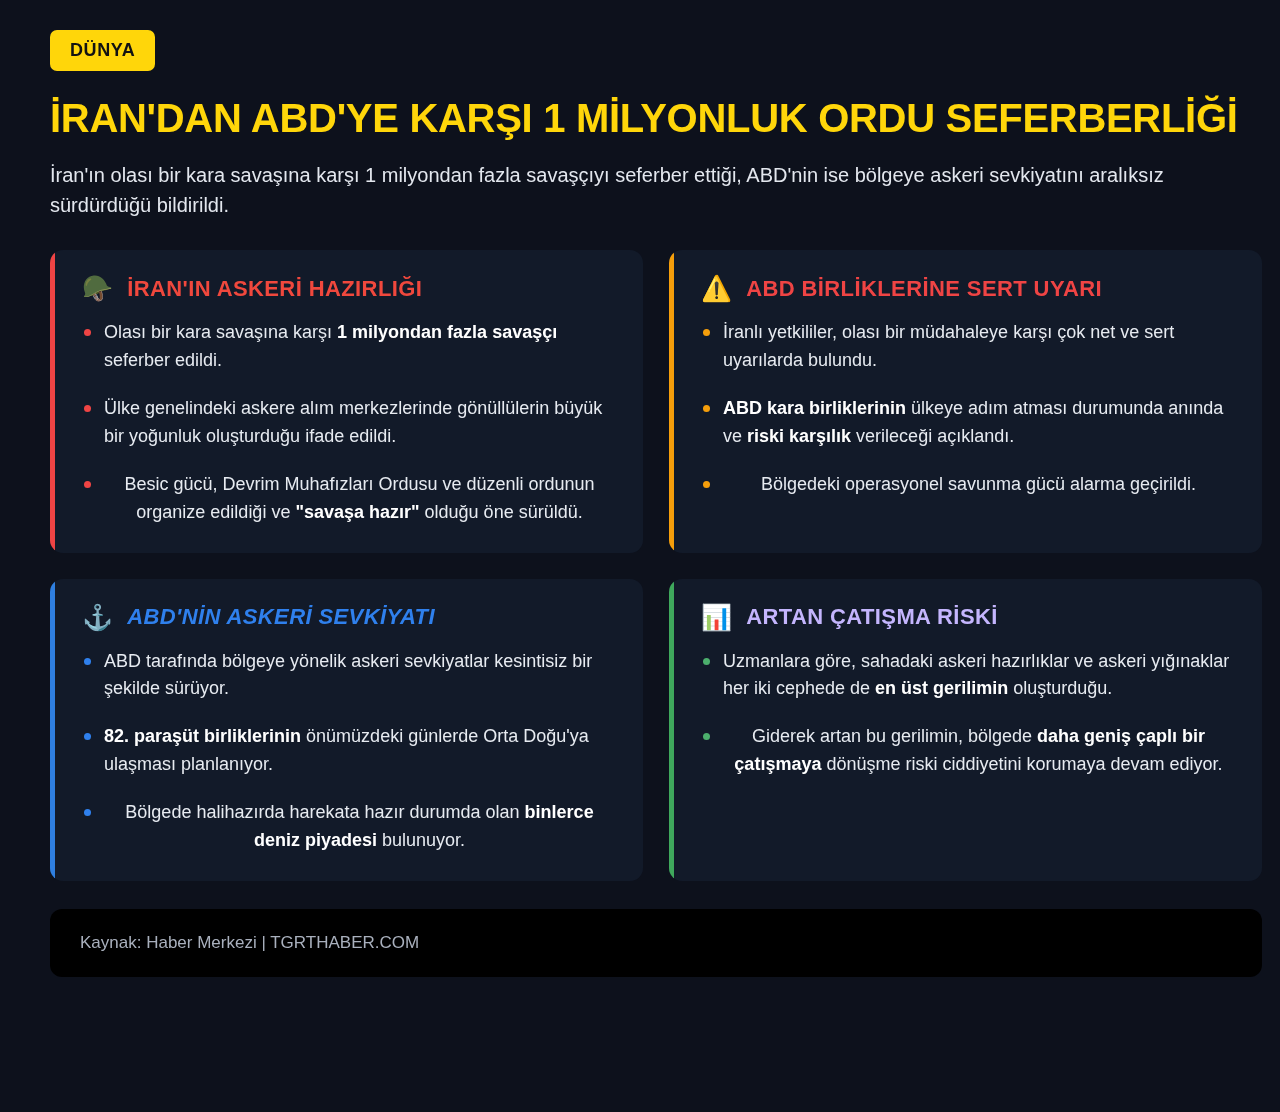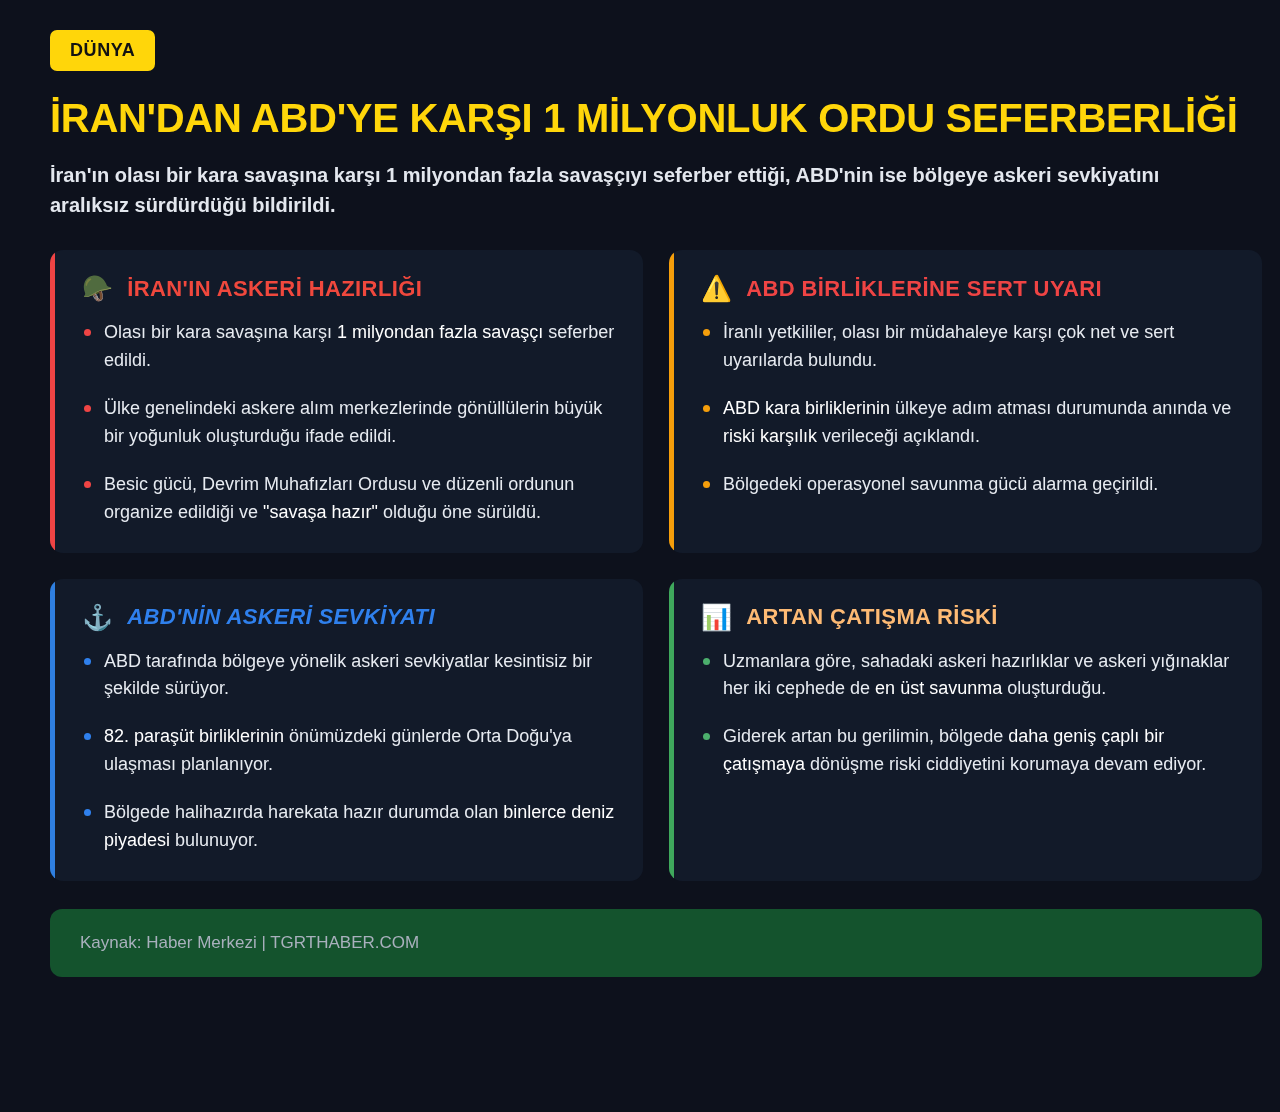--- a/index.html
+++ b/index.html
@@ -46,21 +46,21 @@
     letter-spacing: -0.3px;
     line-height: 1.08;
     white-space: nowrap;
   }
   .subtitle {
     margin: 20px 0 0 0;
     color: #e3e7ee;
     font-size: 20px;
     line-height: 1.5;
     max-width: 1160px;
-    font-weight: 700;
+    font-weight: 400;
   }
 
   
   .grid {
     margin-top: 30px;
     display: grid;
     grid-template-columns: 1fr 1fr;
     grid-template-rows: auto auto;
     gap: 26px 26px;
   }
@@ -104,54 +104,54 @@
     padding: 0;
   }
   ul.bullets li {
     position: relative;
     padding-left: 22px;
     margin-bottom: 20px;
     color: #e7ebf1;
     font-size: 18px;
     line-height: 1.55;
   }
-  ul.bullets li:last-child { margin-bottom: 0; }
+  ul.bullets li:last-child { margin-bottom: 0; text-align: center; }
   ul.bullets li::before {
     content: "";
     position: absolute;
     left: 2px;
     top: 10px;
     width: 7px;
     height: 7px;
     border-radius: 50%;
     background: currentColor;
   }
-  ul.bullets li b { font-weight: normal; color: #ffffff; }
+  ul.bullets li b { font-weight: bold; color: #ffffff; }
 
   
   .c-red    .accent { background: #ef4444; }
   .c-red    .card-title { color: #f0483d; }
   .c-red    ul.bullets li::before { background: #ef4444; }
 
   .c-orange .accent { background: #f59e0b; }
   .c-orange .card-title { color: #ef4444; }
   .c-orange ul.bullets li::before { background: #f59e0b; }
 
   .c-blue   .accent { background: #2f7fe0; }
   .c-blue   .card-title { color: #2f80ed; font-style: italic; }
   .c-blue   ul.bullets li::before { background: #2f80ed; }
 
   .c-green  .accent { background: #3fa85c; }
-  .c-green  .card-title { color: #fdba74; }
+  .c-green  .card-title { color: #c4b5fd; }
   .c-green  ul.bullets li::before { background: #4caf6d; }
 
   
   .footer {
     margin-top: 28px;
-    background: #14532d;
+    background: #000000;
     border-radius: 12px;
     height: 68px;
     display: flex;
     align-items: center;
     padding: 0 30px;
     box-sizing: border-box;
   }
   .footer-text {
     color: #a9b0bd;
     font-size: 17px;
@@ -205,21 +205,21 @@
           <li><span>Bölgede halihazırda harekata hazır durumda olan </span><b>binlerce deniz piyadesi</b><span> bulunuyor.</span></li>
         </ul>
       </div>
       <div class="card c-green">
         <div class="accent"></div>
         <div class="card-head">
           <span class="card-icon">📊</span>
           <span class="card-title">ARTAN ÇATIŞMA RİSKİ</span>
         </div>
         <ul class="bullets">
-          <li><span>Uzmanlara göre, sahadaki askeri hazırlıklar ve askeri yığınaklar her iki cephede de </span><b>en üst savunma</b><span> oluşturduğu.</span></li>
+          <li><span>Uzmanlara göre, sahadaki askeri hazırlıklar ve askeri yığınaklar her iki cephede de </span><b>en üst gerilimin</b><span> oluşturduğu.</span></li>
           <li><span>Giderek artan bu gerilimin, bölgede </span><b>daha geniş çaplı bir çatışmaya</b><span> dönüşme riski ciddiyetini korumaya devam ediyor.</span></li>
         </ul>
       </div>
     </div>
 
   <div class="footer">
     <span class="footer-text">Kaynak: Haber Merkezi | TGRTHABER.COM</span>
   </div>
 
 </div>

